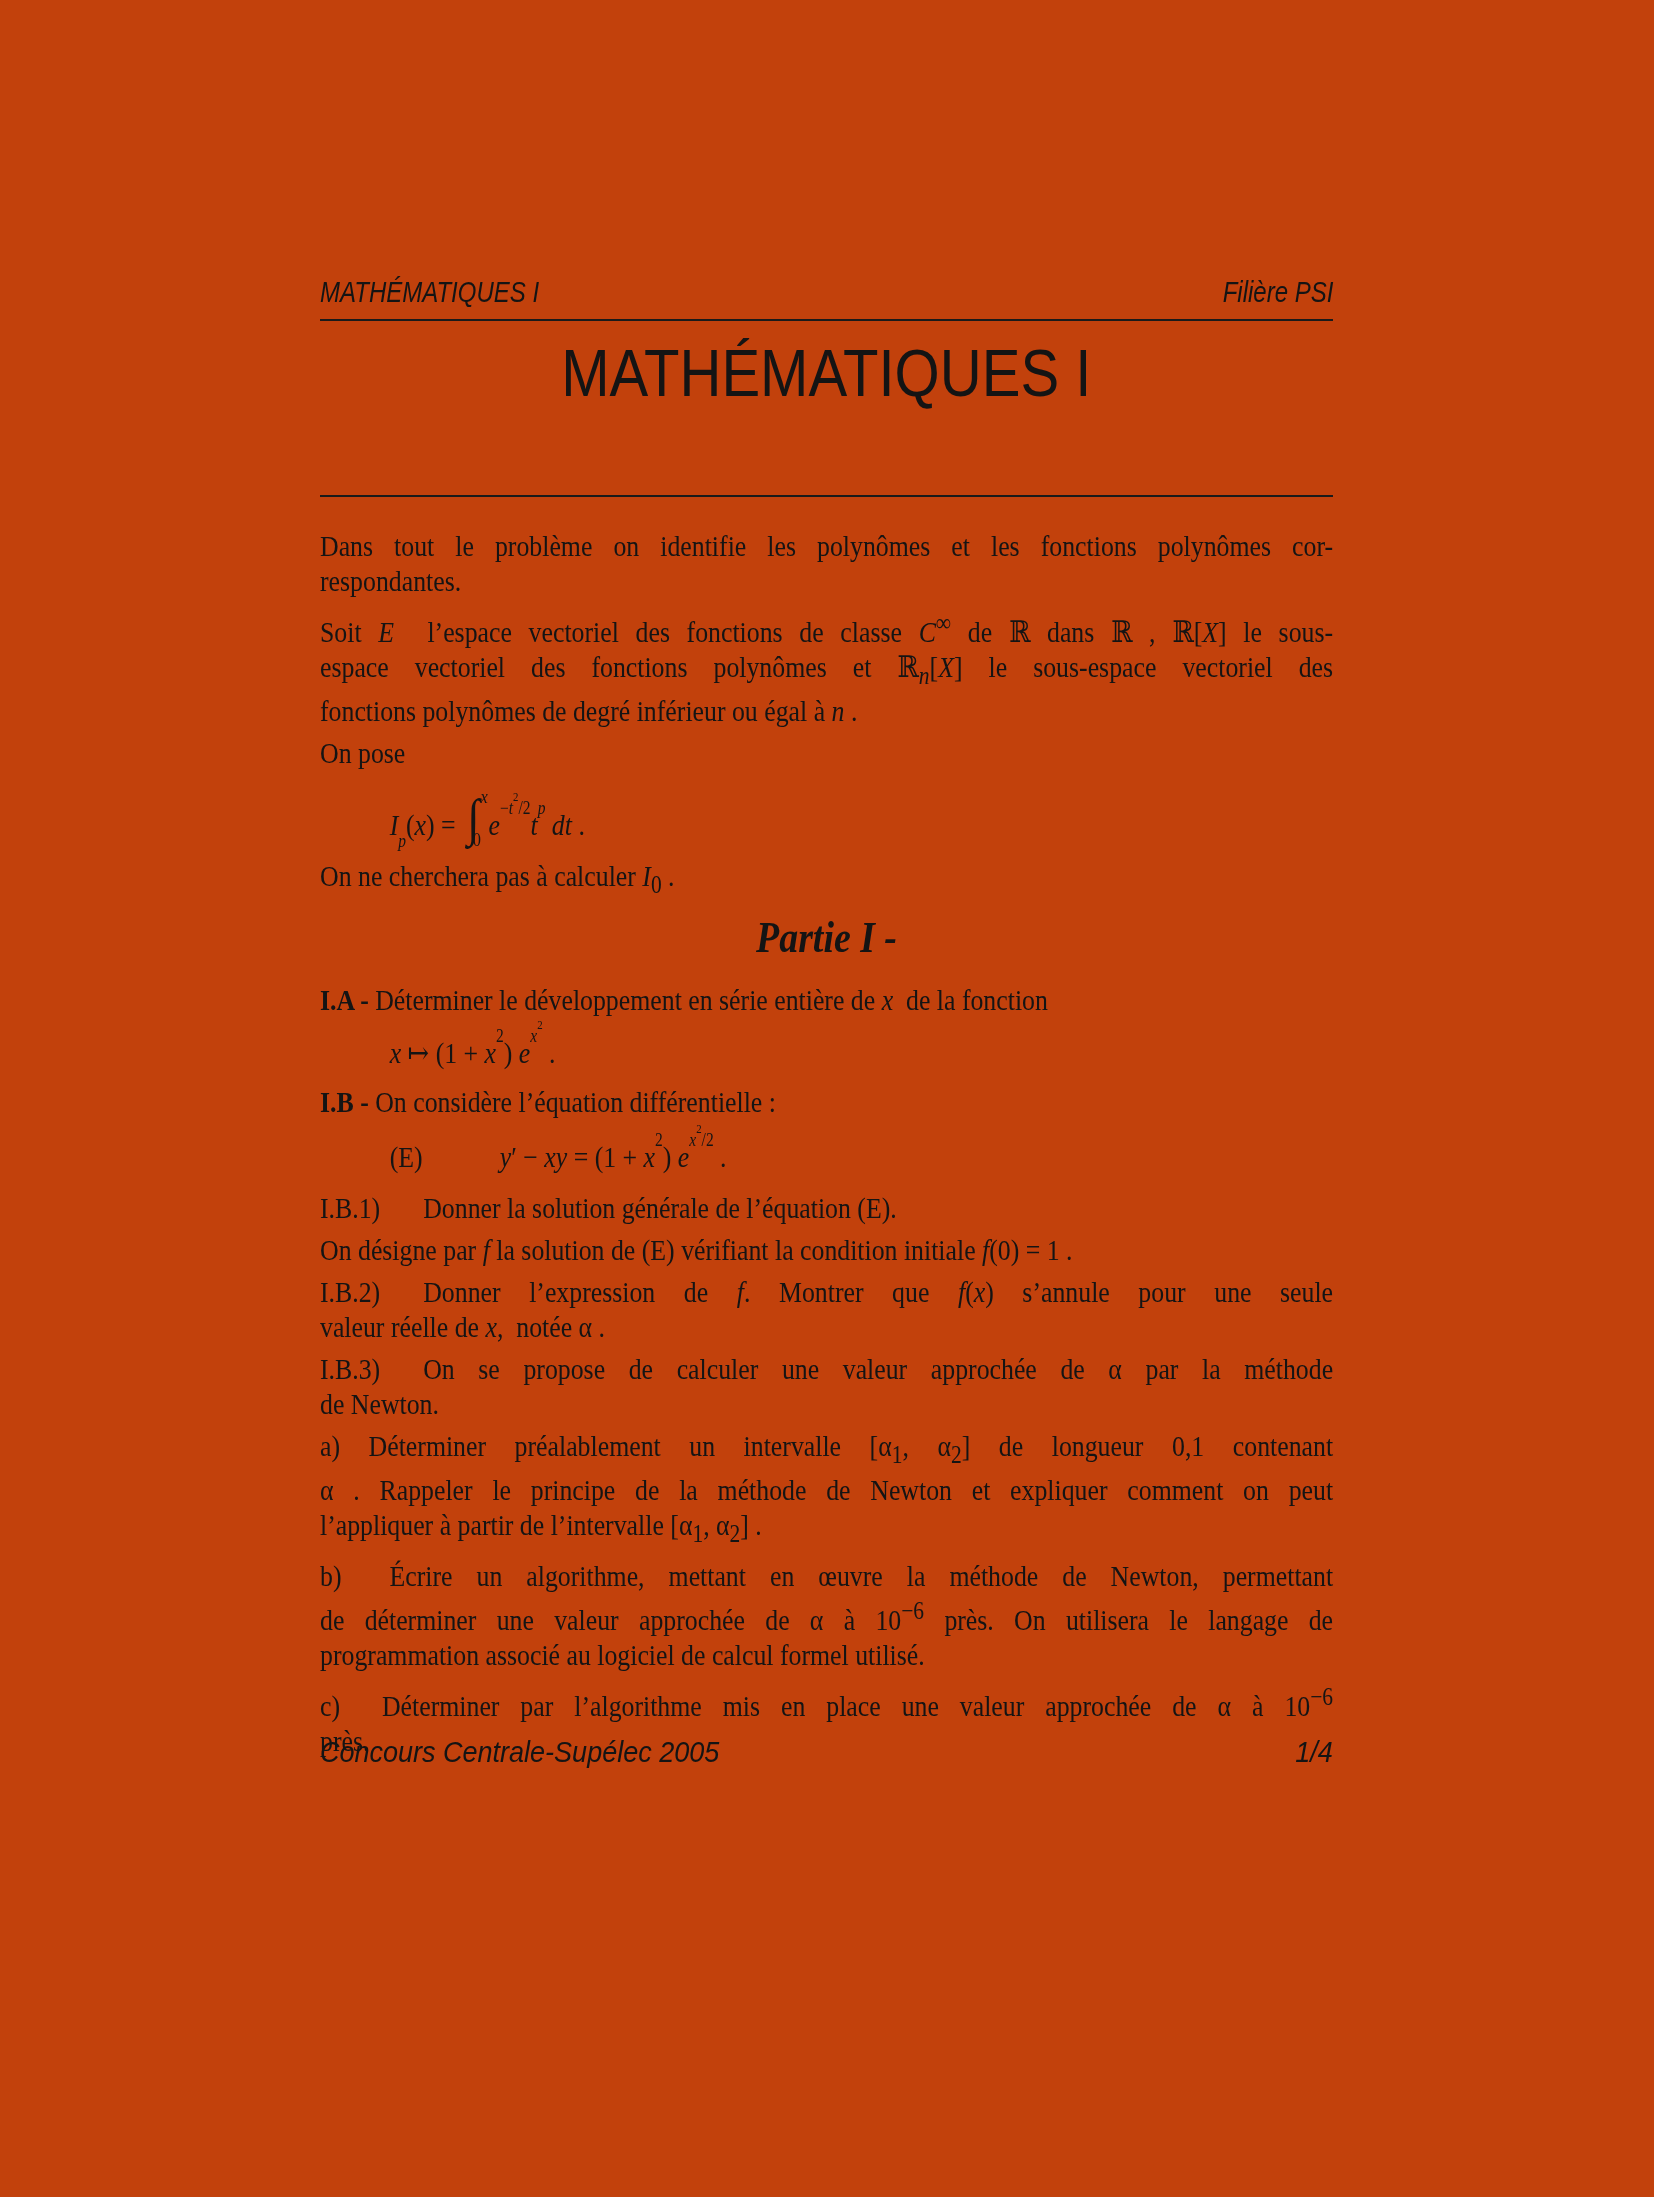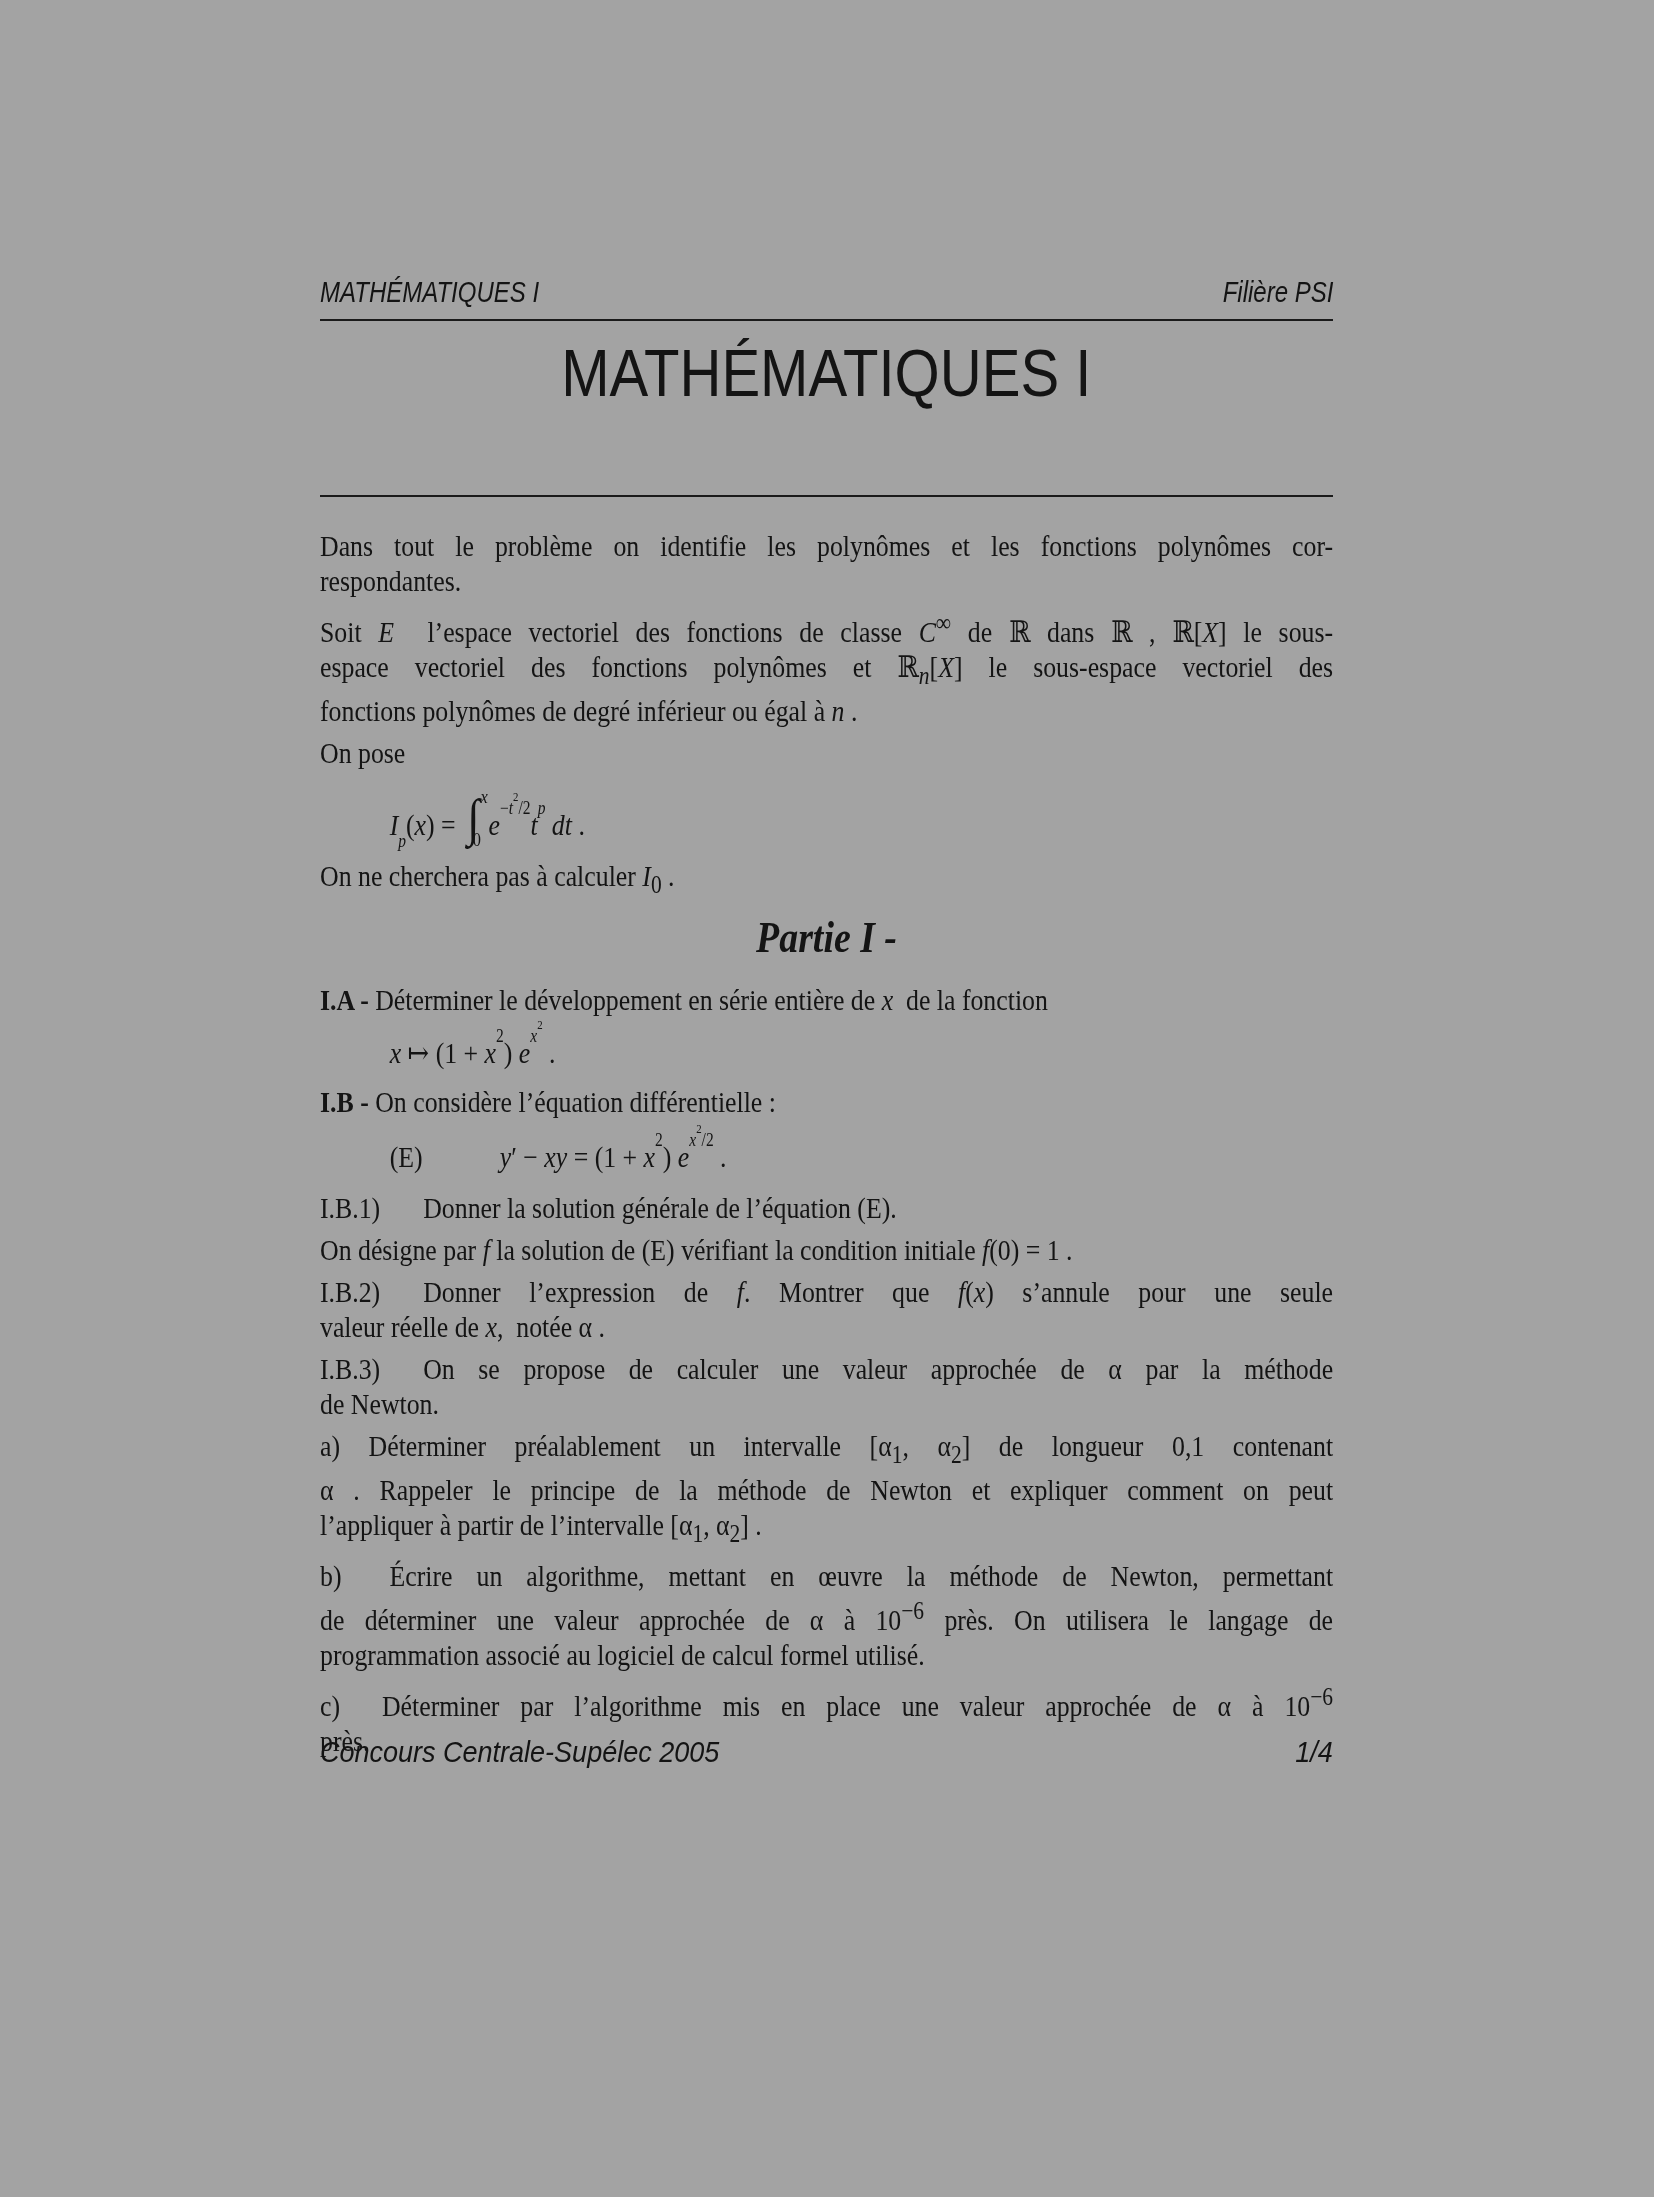--- a/index.html
+++ b/index.html
@@ -1,17 +1,17 @@
 <!DOCTYPE html>
 <html lang="fr"><head>
 <meta charset="utf-8">
 <style>
   html,body{margin:0;padding:0;background:#888;}
   .page{
-    position:relative;width:1654px;height:2197px;background:#a3a3a3;
+    position:relative;width:1654px;height:2197px;background:#c2410c;
     color:#141414;overflow:hidden;
     font-family:"Liberation Serif","DejaVu Serif",serif;
   }
   
   .hdr{
     position:absolute;left:320px;top:268px;width:1013px;height:42px;
     display:flex;justify-content:space-between;align-items:flex-end;
     font-family:"Liberation Sans","DejaVu Sans",sans-serif;
     font-style:italic;font-size:30px;line-height:36px;
   }

